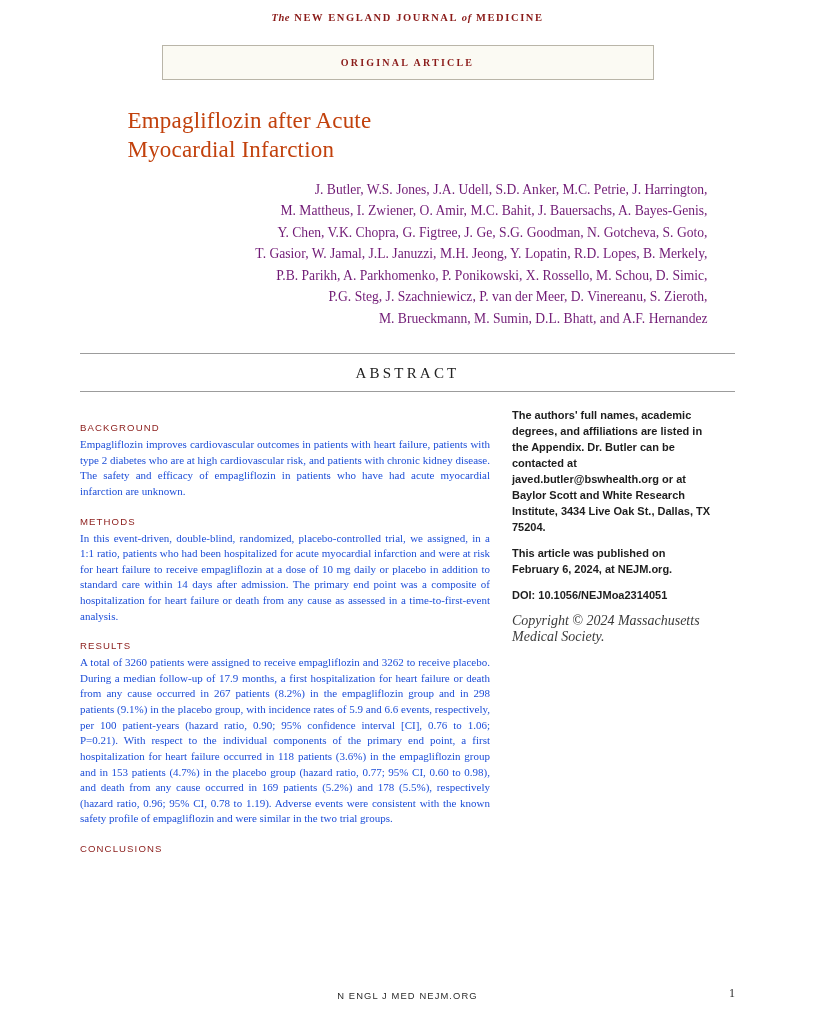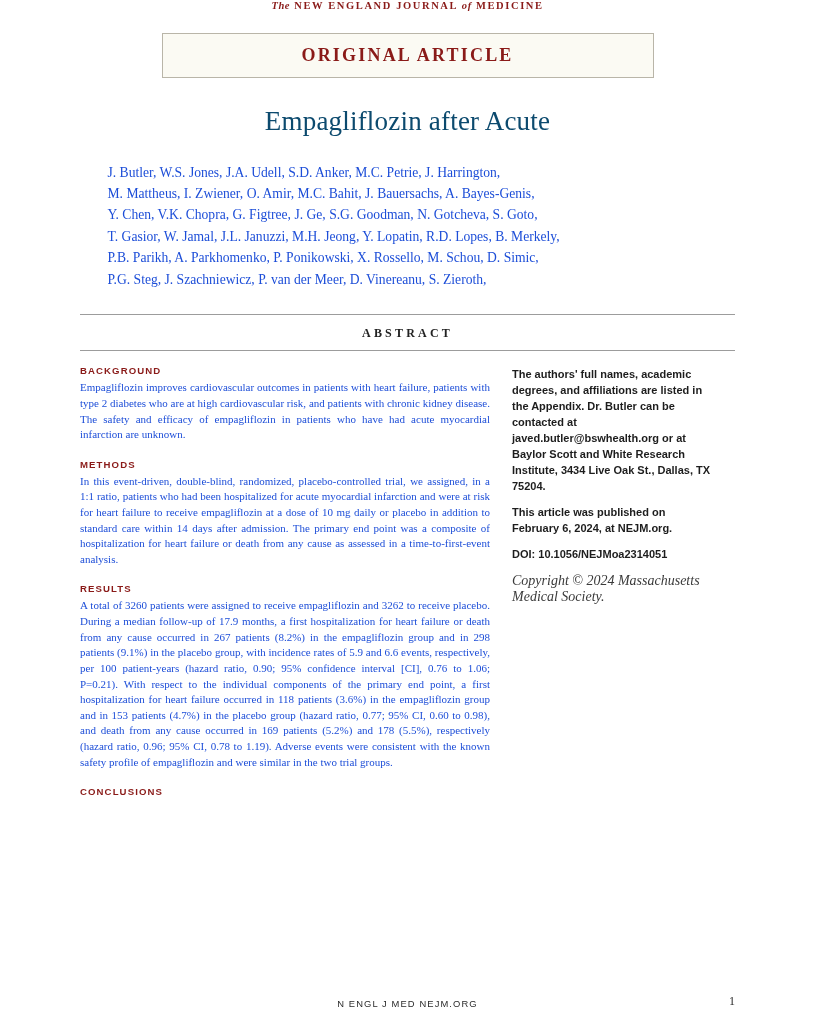--- a/index.html
+++ b/index.html
@@ -19,20 +19,21 @@
     position: relative;
     width: 815px;
     height: 1023px;
     box-sizing: border-box;
     padding: 0;
   }
 
   
   .masthead {
     text-align: center;
+    padding-top: 12px;
     font-family: "Liberation Serif", serif;
     font-size: 10.5px;
     letter-spacing: 1.6px;
     color: #8a1a18;
     font-variant: small-caps;
     font-weight: 600;
   }
   .masthead .italic {
     font-style: italic;
     letter-spacing: 0.6px;
@@ -44,68 +45,68 @@
   
   .banner-wrap {
     margin: 22px auto 0 auto;
     width: 492px;
   }
   .banner {
     border: 1px solid #b9b5a8;
     background: #fbfaf3;
     text-align: center;
     padding: 11px 0 11px 0;
-    font-size: 18px;
+    font-size: 10px;
     letter-spacing: 2.2px;
     color: #8a1a18;
     font-weight: 600;
   }
 
   
   .title {
-    text-align: center;
+    text-align: left;
     margin: 26px auto 0 auto;
     width: 560px;
-    font-size: 27px;
+    font-size: 23px;
     line-height: 1.28;
-    color: #0c4a6e;
+    color: #c2410c;
     font-weight: 400;
     letter-spacing: 0.2px;
   }
 
   
   .authors {
-    text-align: left;
-    margin: 23px auto 0 auto;
+    text-align: right;
+    margin: 14px auto 0 auto;
     width: 600px;
     font-size: 13.6px;
     line-height: 1.58;
-    color: #1d4ed8;
+    color: #701a75;
   }
   .authors .line {
     display: block;
     white-space: nowrap;
   }
 
   
   .abstract-head-wrap {
     width: 655px;
     margin: 24px auto 0 auto;
   }
   .rule-top {
     border-top: 1px solid #9c9c9c;
     height: 0;
   }
   .abstract-label {
     text-align: center;
-    font-size: 12px;
+    font-size: 15px;
     letter-spacing: 3.2px;
     color: #222;
     padding: 11px 0 9px 0;
-    font-weight: 700;
+    font-weight: 400;
   }
   .rule-bottom {
     border-top: 1px solid #9c9c9c;
     height: 0;
   }
 
   
   .body-wrap {
     width: 655px;
     margin: 14px auto 0 auto;
@@ -120,22 +121,22 @@
   .col-side {
     width: 201px;
     box-sizing: border-box;
     padding-top: 2px;
   }
 
   .sec-head {
     color: #8a1a18;
     font-size: 9.6px;
     letter-spacing: 1.1px;
-    font-weight: 700;
-    margin: 0 0 4px 0;
+    font-weight: 400;
+    margin: 16px 0 4px 0;
     font-family: "Liberation Sans", sans-serif;
   }
   .sec-head.spaced { margin-top: 16px; }
 
   .para {
     font-size: 11px;
     line-height: 1.42;
     text-align: justify;
     margin: 0;
     color: #1d4ed8;
@@ -162,21 +163,21 @@
     margin: 2px 0 0 0;
   }
 
   
   .footer {
     position: absolute;
     left: 0;
     right: 0;
     bottom: 14px;
     width: 655px;
-    margin: 0 auto;
+    margin: 8px auto;
     display: flex;
     justify-content: center;
     align-items: center;
     font-family: "Liberation Sans", sans-serif;
   }
   .footer-center {
     font-size: 9.4px;
     letter-spacing: 1.1px;
     color: #2a2a2a;
   }
@@ -200,29 +201,31 @@
     <span class="italic">of</span>
     <span>MEDICINE</span>
   </div>
 
   <div class="banner-wrap">
     <div class="banner">ORIGINAL ARTICLE</div>
   </div>
 
   <div class="title">
     <div>Empagliflozin after Acute</div>
+    <div>Myocardial Infarction</div>
   </div>
 
   <div class="authors">
     <span class="line">J. Butler, W.S. Jones, J.A. Udell, S.D. Anker, M.C. Petrie, J. Harrington,</span>
     <span class="line">M. Mattheus, I. Zwiener, O. Amir, M.C. Bahit, J. Bauersachs, A. Bayes-Genis,</span>
     <span class="line">Y. Chen, V.K. Chopra, G. Figtree, J. Ge, S.G. Goodman, N. Gotcheva, S. Goto,</span>
     <span class="line">T. Gasior, W. Jamal, J.L. Januzzi, M.H. Jeong, Y. Lopatin, R.D. Lopes, B. Merkely,</span>
     <span class="line">P.B. Parikh, A. Parkhomenko, P. Ponikowski, X. Rossello, M. Schou, D. Simic,</span>
     <span class="line">P.G. Steg, J. Szachniewicz, P. van der Meer, D. Vinereanu, S. Zieroth,</span>
+    <span class="line">M. Brueckmann, M. Sumin, D.L. Bhatt, and A.F. Hernandez</span>
   </div>
 
   <div class="abstract-head-wrap">
     <div class="rule-top"></div>
     <div class="abstract-label">ABSTRACT</div>
     <div class="rule-bottom"></div>
   </div>
 
   <div class="body-wrap">
 

